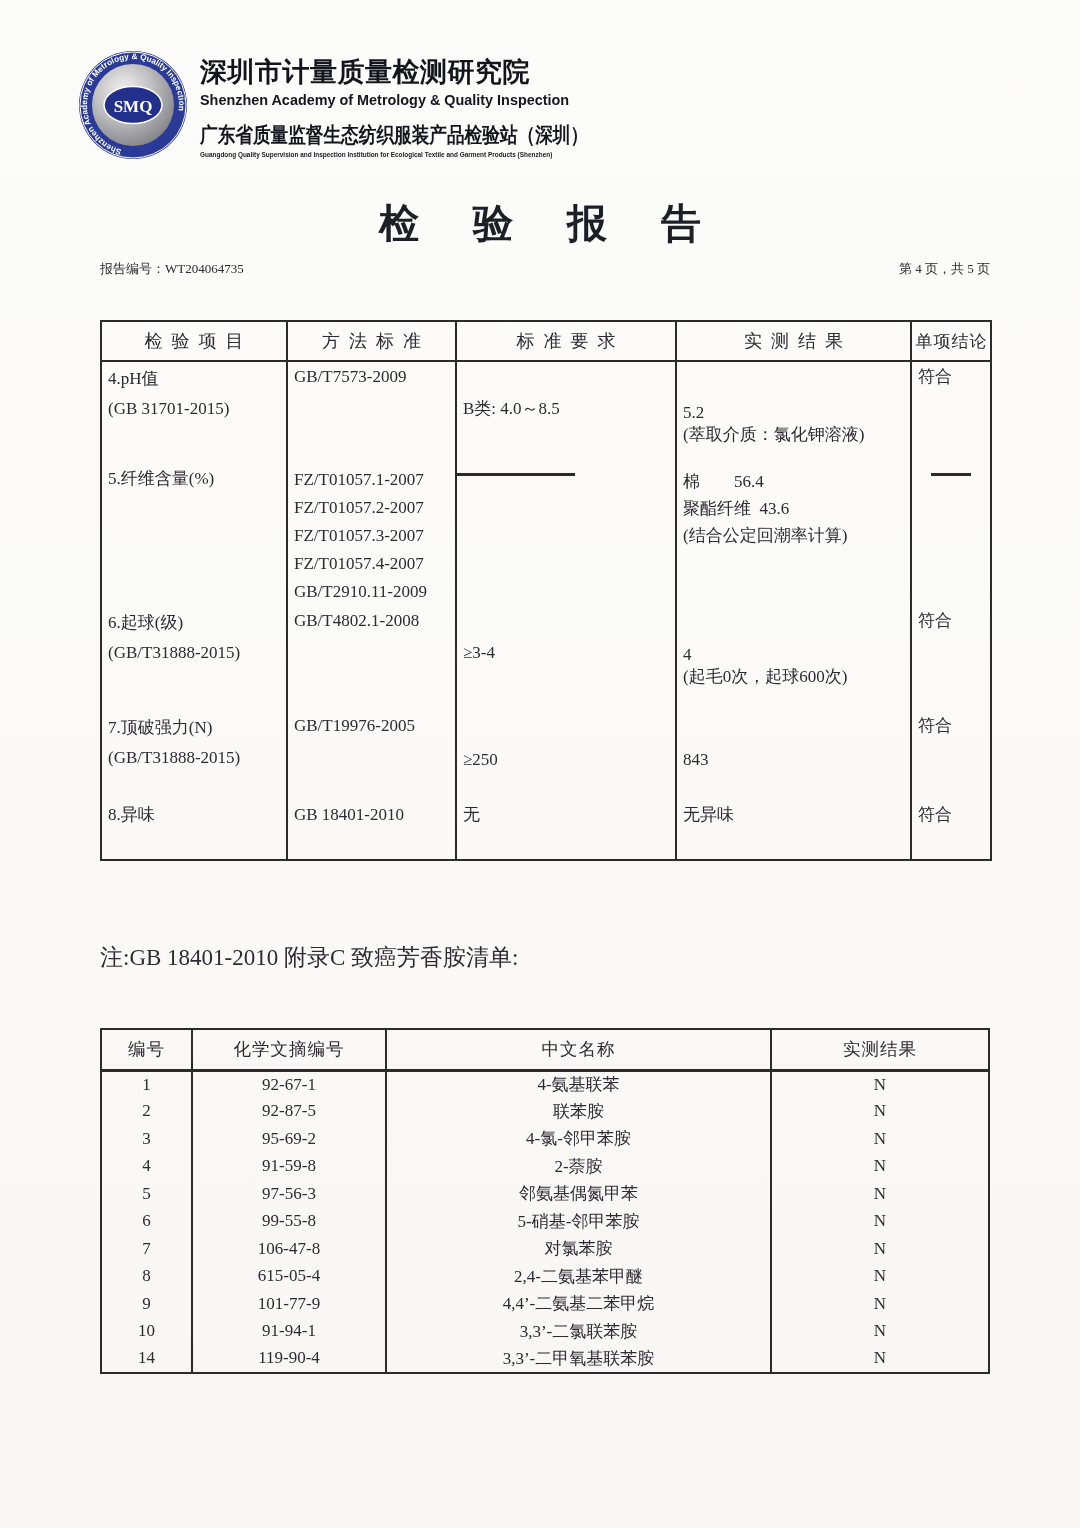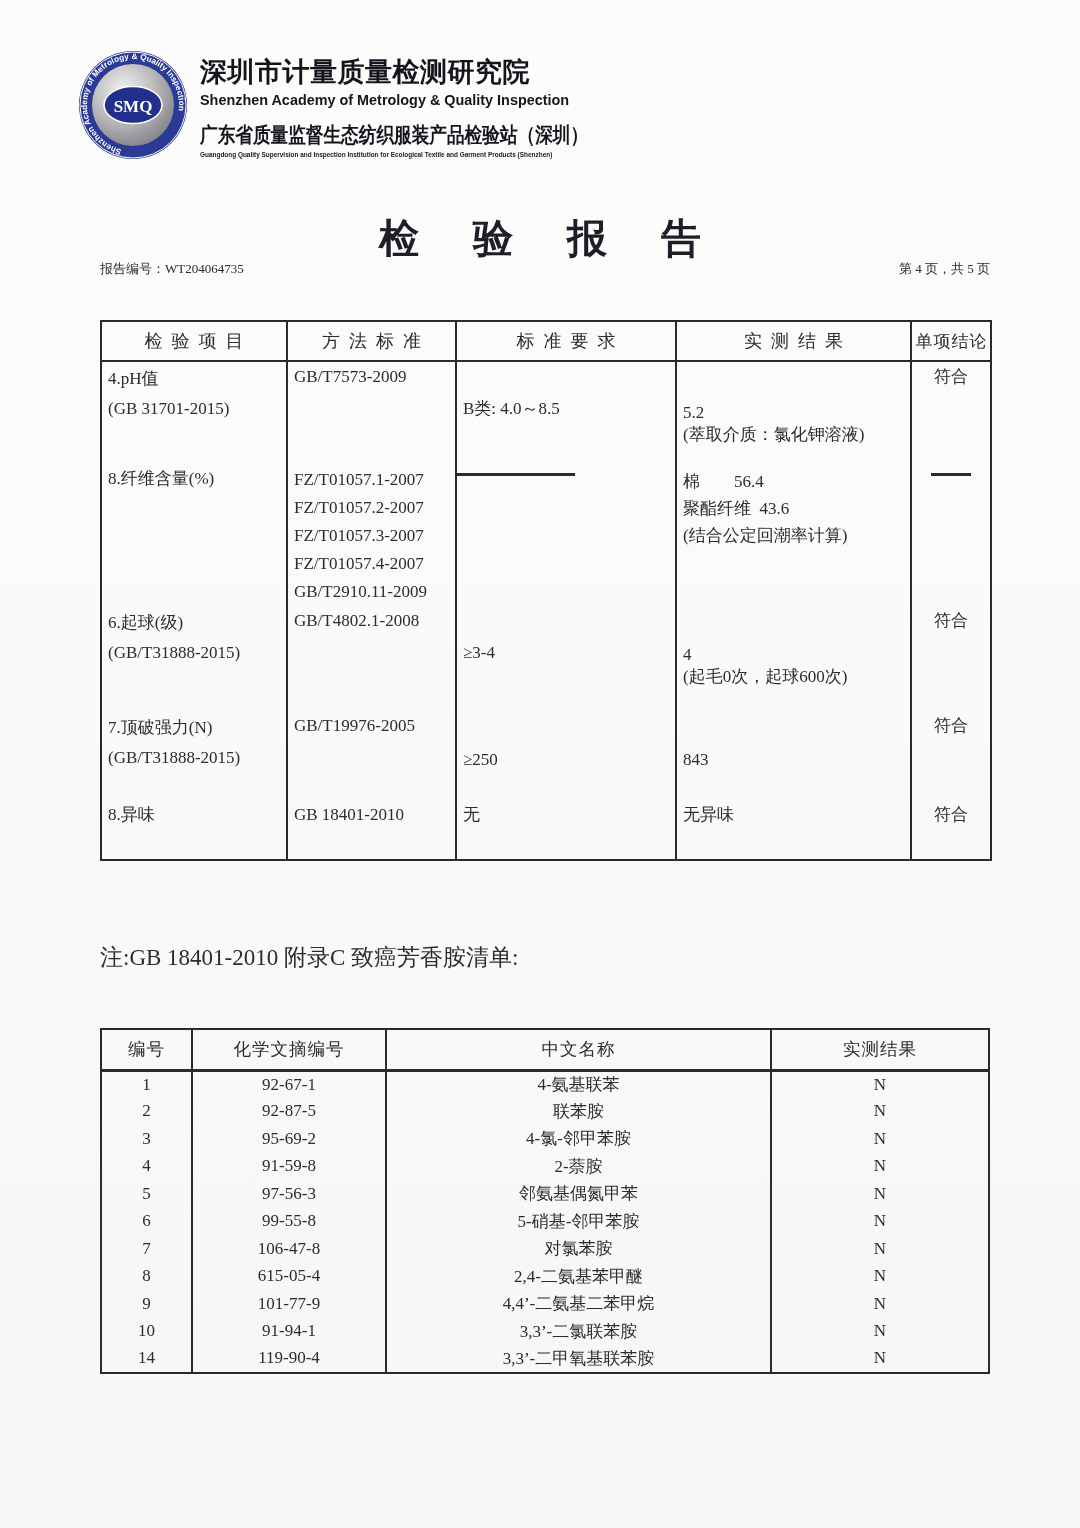--- a/index.html
+++ b/index.html
@@ -20,40 +20,40 @@
             font-family:"Liberation Sans","DejaVu Sans",sans-serif;
             transform:scaleX(0.96); transform-origin:left; white-space:nowrap; }
   .station-cn { font-size:21px; font-weight:bold; color:#14141c; margin-top:13px;
             font-family:"Liberation Sans","DejaVu Sans",sans-serif;
             transform:scaleX(0.84); transform-origin:left; white-space:nowrap; }
   .station-en { font-size:7px; font-weight:bold; color:#1a1a22; margin-top:2px;
             font-family:"Liberation Sans","DejaVu Sans",sans-serif;
             transform:scaleX(0.92); transform-origin:left; white-space:nowrap; }
 
   
-  .report-title { position:absolute; top:211px; left:0; width:100%;
+  .report-title { position:absolute; top:196px; left:0; width:100%;
             text-align:center; font-size:40px; font-weight:bold; color:#1e1e26;
             letter-spacing:22px; text-indent:22px; }
   .meta-row { position:absolute; top:260px; left:100px; width:890px;
             display:flex; justify-content:space-between; font-size:13px; color:#2b2b31; }
 
   
   table { border-collapse:collapse; table-layout:fixed; }
   .main-table { position:absolute; left:100px; top:320px; width:890px;
             border:2px solid #2b2b2e; font-size:17px; color:#2b2b31; }
   .main-table th { border-left:2px solid #2b2b2e; border-bottom:2px solid #2b2b2e;
             height:40px; font-size:18px; font-weight:normal; letter-spacing:9px;
             text-indent:9px; color:#2b2b31; }
   .main-table th:first-child { border-left:none; }
   .main-table th.th-conclusion { letter-spacing:1px; text-indent:1px; font-size:17px; }
   .main-table td { border-left:2px solid #2b2b2e; vertical-align:top;
             padding:0 6px; line-height:22px; }
   .main-table td:first-child { border-left:none; }
   .cell-line { white-space:pre-wrap; }
-  .c-center { text-align:center; }
+  .c-center { text-align:left; }
   .mt4  { margin-top:4px; }  .mt6  { margin-top:6px; }  .mt8  { margin-top:8px; }
   .mt10 { margin-top:10px; } .mt12 { margin-top:12px; }
   .mt36 { margin-top:36px; } .mt38 { margin-top:38px; } .mt40 { margin-top:40px; }
   .mt52 { margin-top:52px; }
   .lh28 { line-height:28px; } .lh27 { line-height:27px; }
   .h-r4 { height:95px; } .h-r5 { height:143px; } .h-r6 { height:105px; }
   .h-r7 { height:87px; } .h-r8 { height:62px; }  .h-r9 { height:110px; }
   .req-dash   { width:118px; border-top:3px solid #2b2b2e; margin:17px 0 0 -6px; }
   .concl-dash { width:40px;  border-top:3px solid #2b2b2e; margin:17px auto 0; }
 
@@ -138,21 +138,21 @@
         <td>
             <div class="cell-line mt40">5.2</div>
             <div class="cell-line">(萃取介质：氯化钾溶液)</div>
           </td>
         <td class="c-center">
             <div class="cell-line mt4">符合</div>
           </td>
       </tr>
       <tr class="h-r5">
         <td>
-            <div class="cell-line mt12">8.纤维含量(%)</div>
+            <div class="cell-line mt12">5.纤维含量(%)</div>
           </td>
         <td>
             <div class="cell-line mt10 lh28">FZ/T01057.1-2007</div>
             <div class="cell-line lh28">FZ/T01057.2-2007</div>
             <div class="cell-line lh28">FZ/T01057.3-2007</div>
             <div class="cell-line lh28">FZ/T01057.4-2007</div>
             <div class="cell-line lh28">GB/T2910.11-2009</div>
           </td>
         <td>
             <div class="req-dash"></div>

